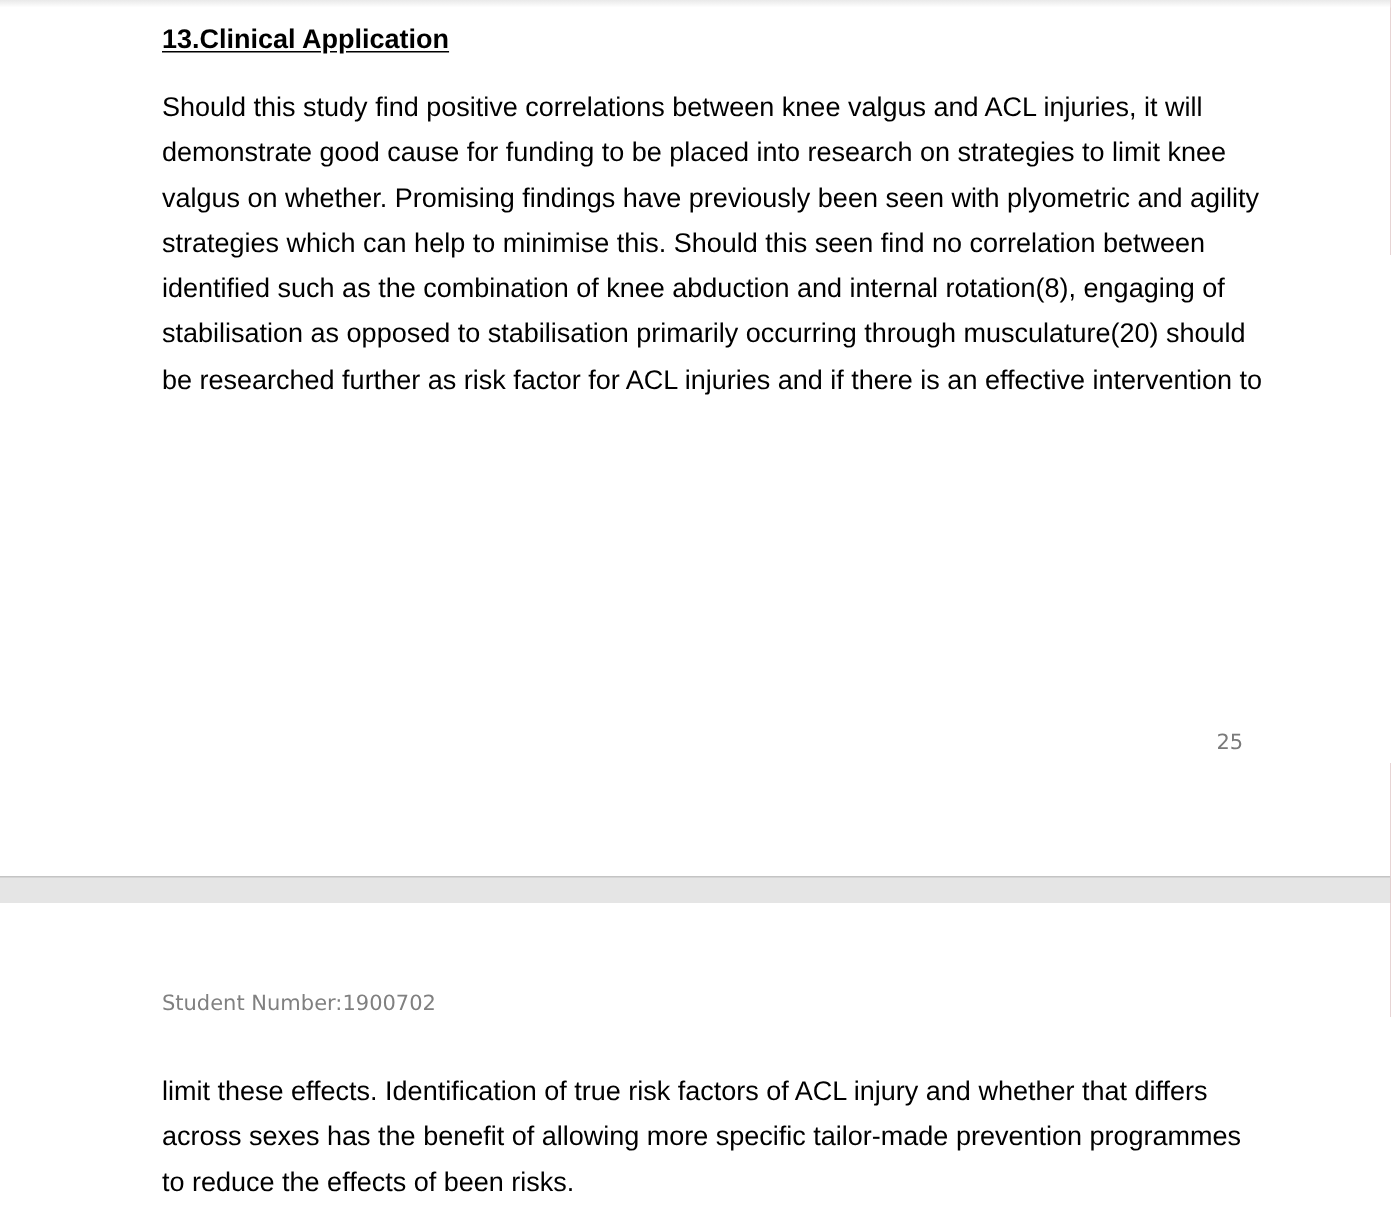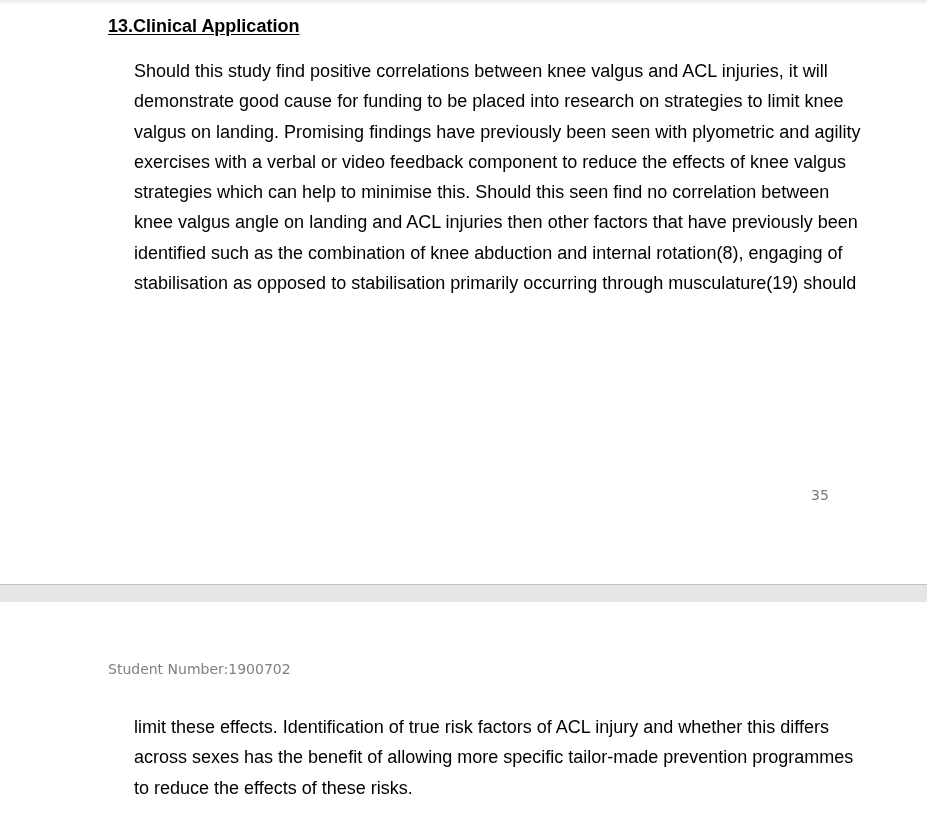--- a/index.html
+++ b/index.html
@@ -53,21 +53,20 @@
       white-space: nowrap;
     }
     .body-text {
       position: absolute;
       left: 108px;
       font-family: "Liberation Sans", sans-serif;
       font-size: 18px;
       color: #000000;
       line-height: 30.3px;
       white-space: nowrap;
-      margin-left: 26px;
     }
     .body-text .line {
       display: block;
       height: 30.3px;
     }
     .p1-text { top: 56px; }
     .p2-text { top: 110px; }
     .page-number {
       position: absolute;
       left: 811px;
@@ -90,33 +89,32 @@
 </head>
 <body>
 
 <div class="viewport">
   <div class="page page-1">
     <div class="top-shadow"></div>
     <div class="heading">13.Clinical Application</div>
     <div class="body-text p1-text">
       <span class="line">Should this study find positive correlations between knee valgus and ACL injuries, it will</span>
       <span class="line">demonstrate good cause for funding to be placed into research on strategies to limit knee</span>
-      <span class="line">valgus on landing. Promising findings have previously been seen with plyometric and agility</span>
-      <span class="line">exercises with a verbal or video feedback component to reduce the effects of knee valgus</span>
+      <span class="line">valgus on whether. Promising findings have previously been seen with plyometric and agility</span>
       <span class="line">strategies which can help to minimise this. Should this seen find no correlation between</span>
-      <span class="line">knee valgus angle on landing and ACL injuries then other factors that have previously been</span>
       <span class="line">identified such as the combination of knee abduction and internal rotation(8), engaging of</span>
-      <span class="line">stabilisation as opposed to stabilisation primarily occurring through musculature(19) should</span>
+      <span class="line">stabilisation as opposed to stabilisation primarily occurring through musculature(20) should</span>
+      <span class="line">be researched further as risk factor for ACL injuries and if there is an effective intervention to</span>
     </div>
-    <div class="page-number">35</div>
+    <div class="page-number">25</div>
   </div>
 
   <div class="page-gap"></div>
 
   <div class="page page-2">
     <div class="header-text">Student Number:1900702</div>
     <div class="body-text p2-text">
-      <span class="line">limit these effects. Identification of true risk factors of ACL injury and whether this differs</span>
+      <span class="line">limit these effects. Identification of true risk factors of ACL injury and whether that differs</span>
       <span class="line">across sexes has the benefit of allowing more specific tailor-made prevention programmes</span>
-      <span class="line">to reduce the effects of these risks.</span>
+      <span class="line">to reduce the effects of been risks.</span>
     </div>
   </div>
 </div>
 
 </body></html>

